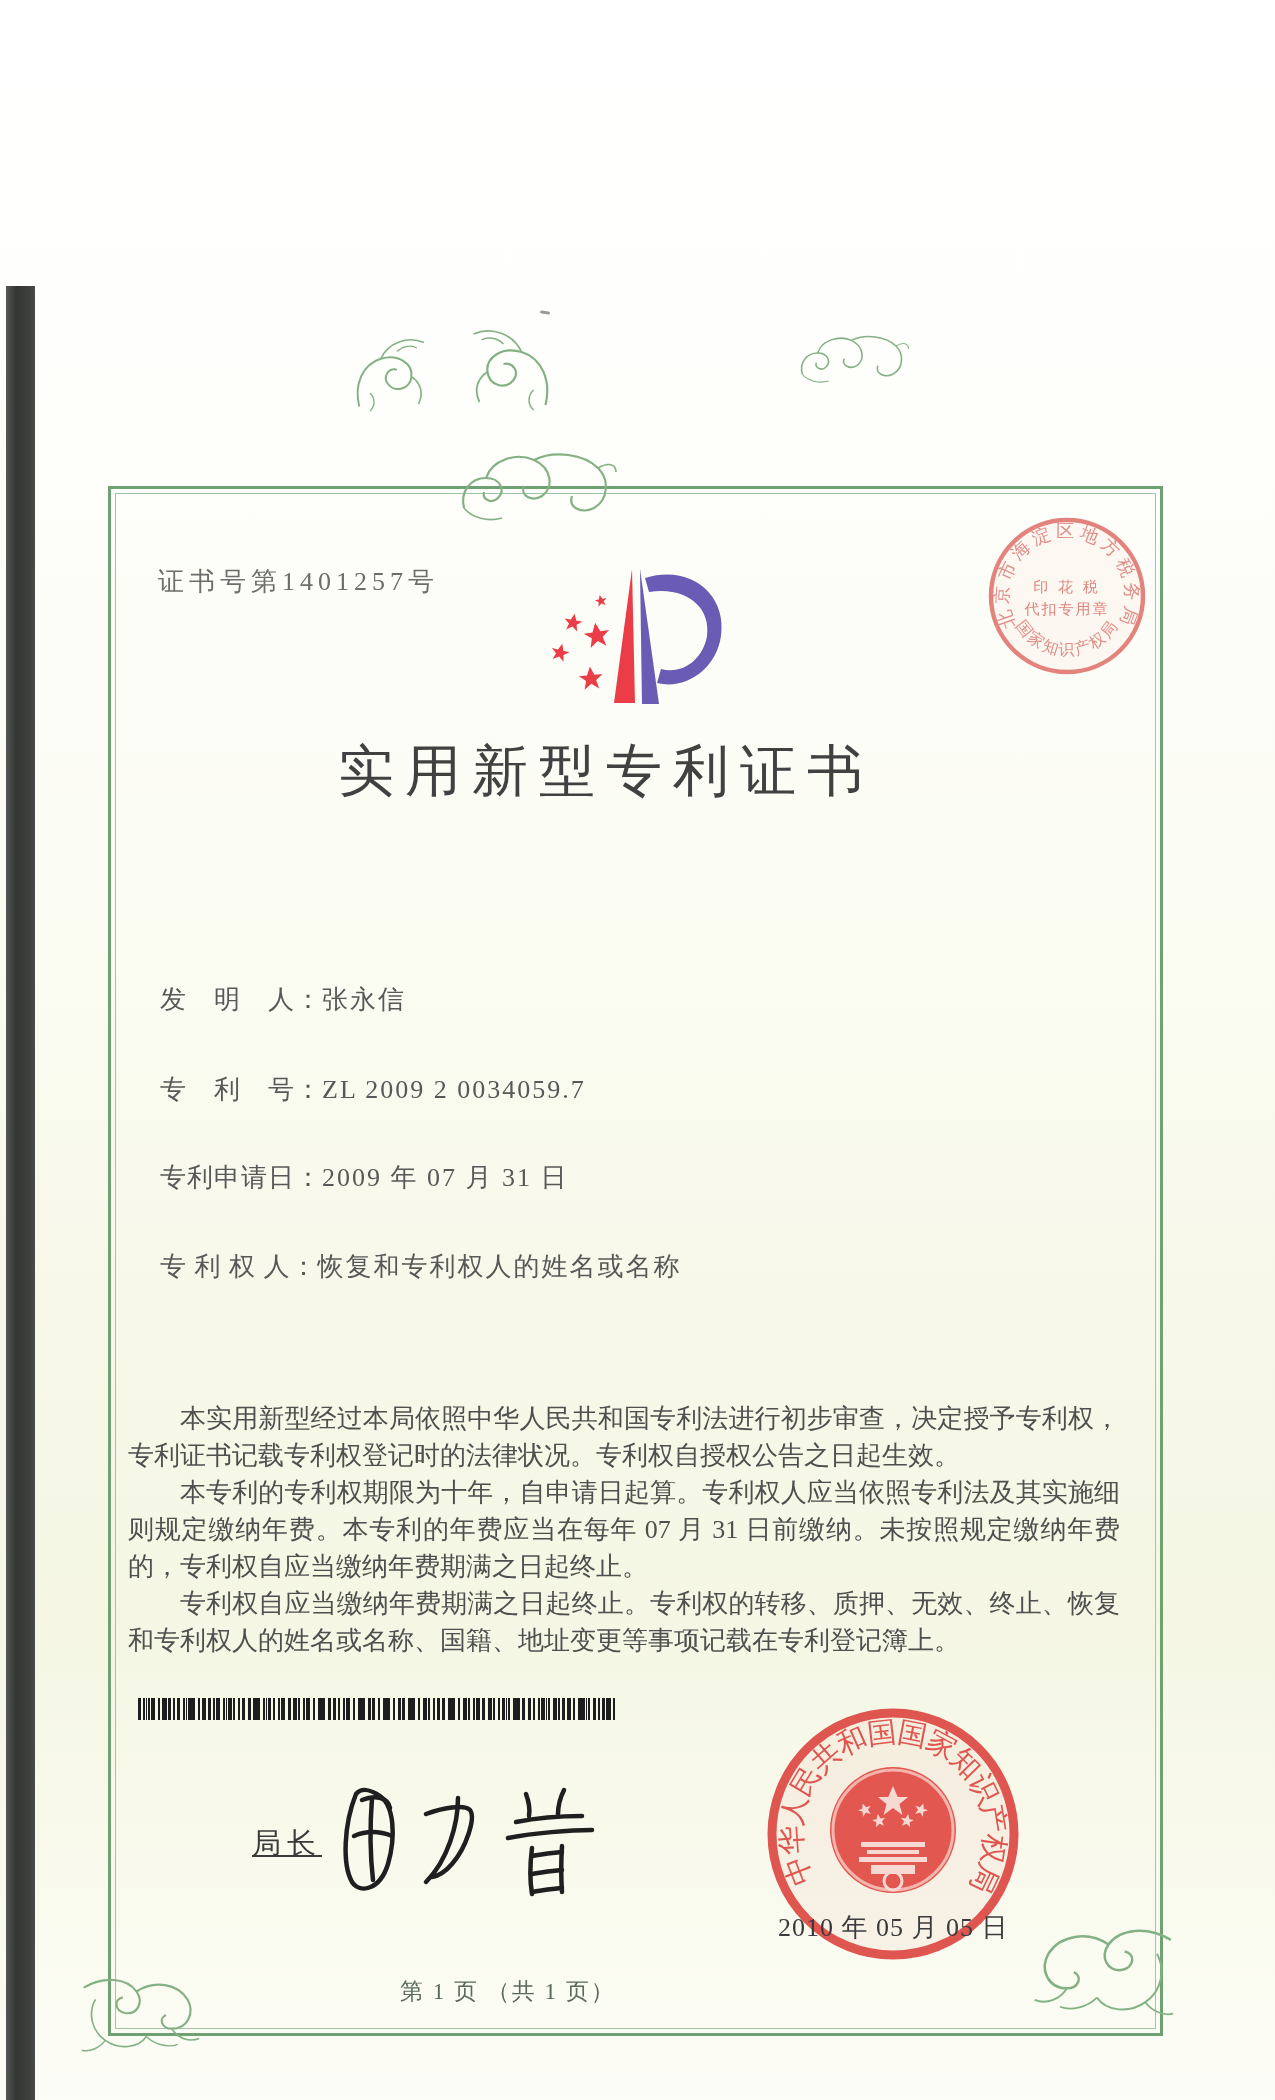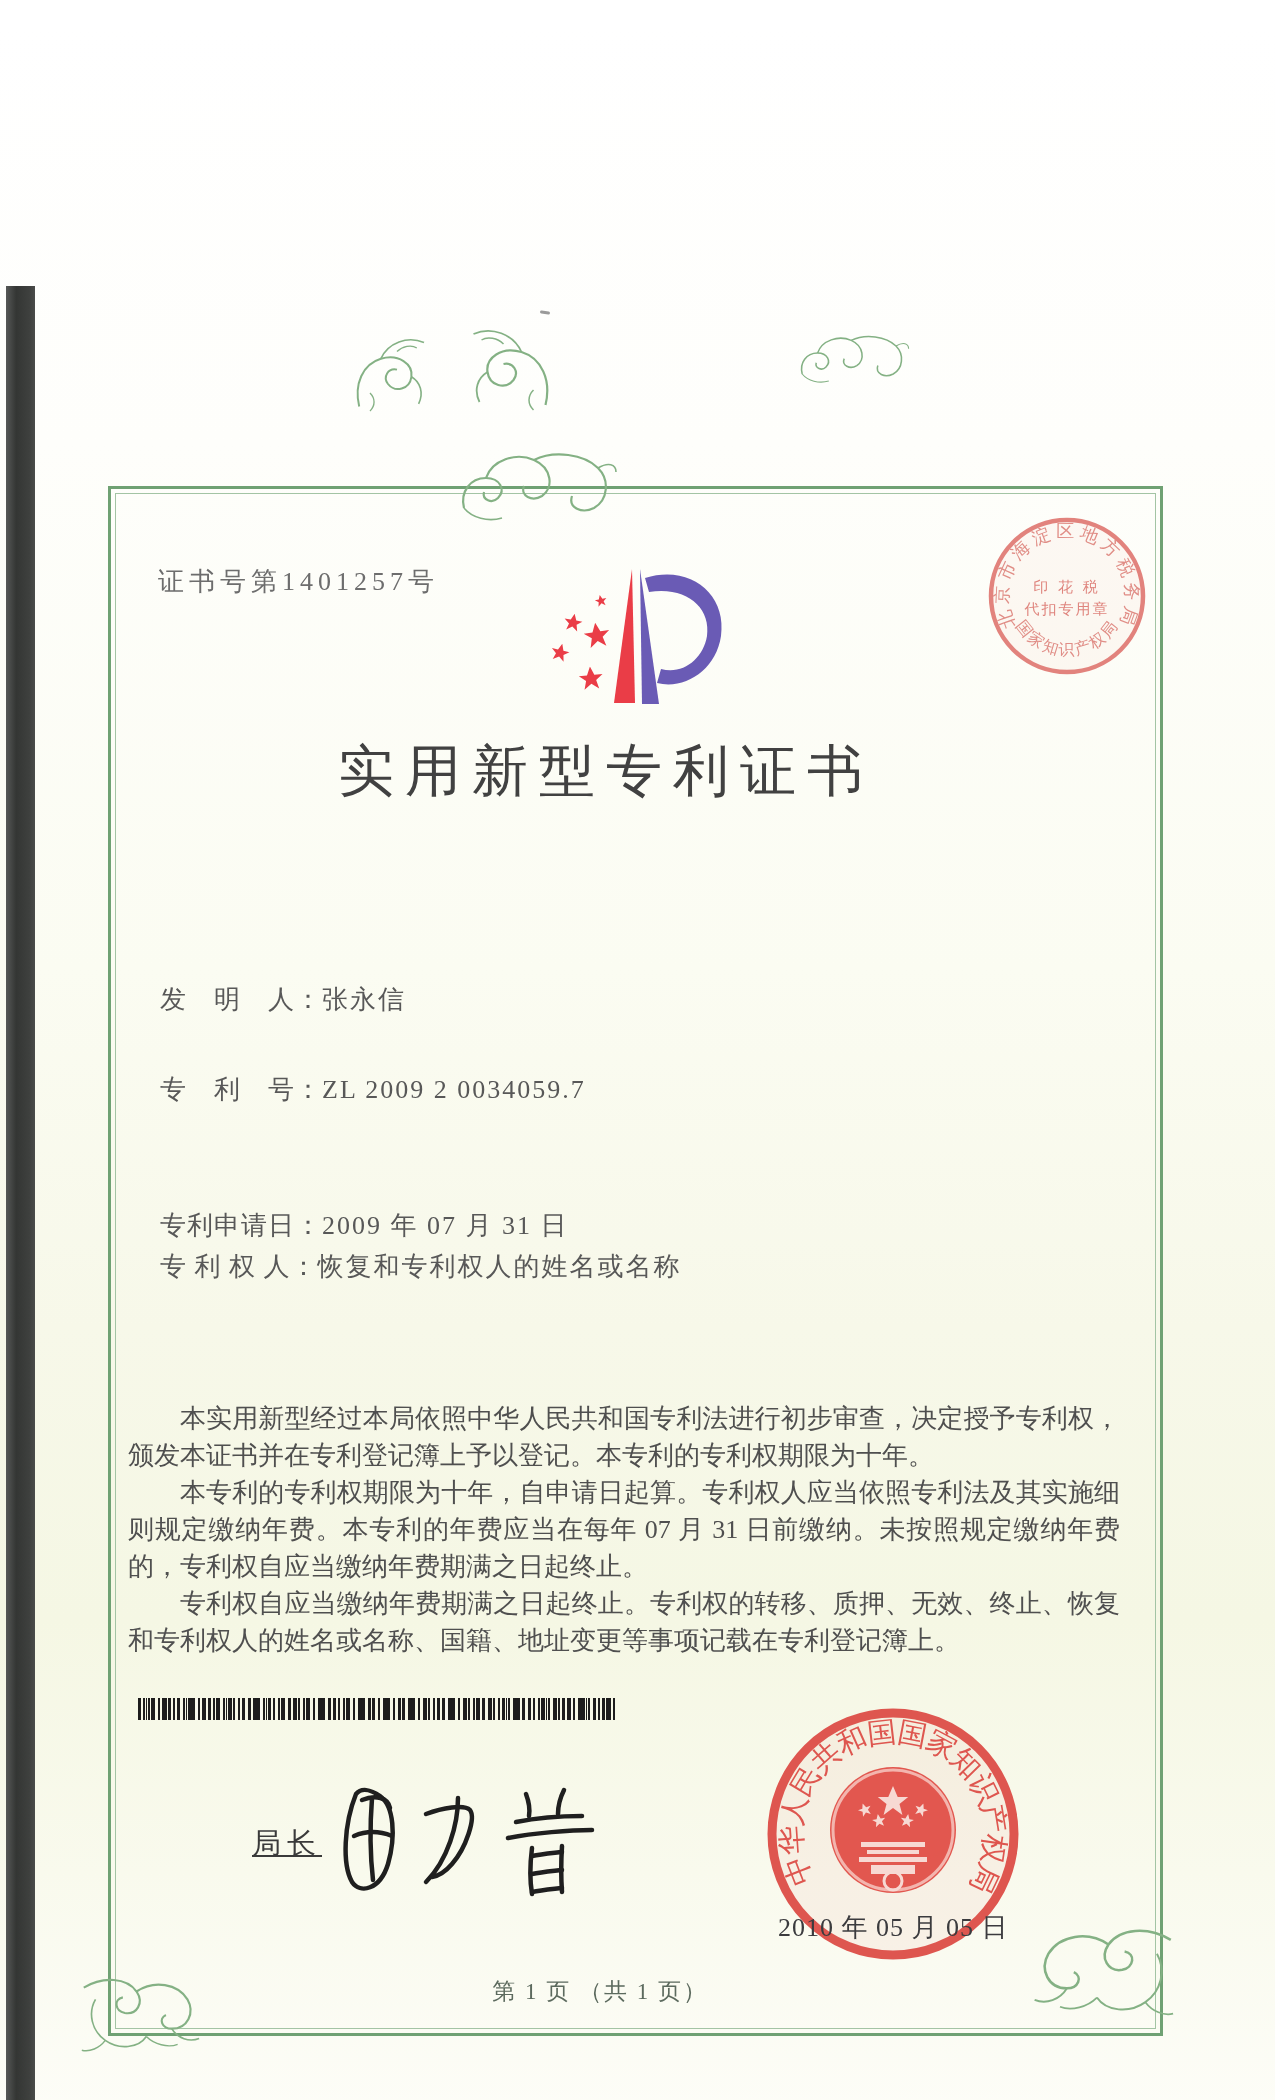--- a/index.html
+++ b/index.html
@@ -11,36 +11,36 @@
   .speck{position:absolute;left:540px;top:287px;width:10px;height:3px;background:#9a9a9a;transform:rotate(8deg);border-radius:2px;}
   .frame{position:absolute;left:108px;top:462px;width:1049px;height:1544px;border:3px solid #6fa173;}
   .frame-inner{position:absolute;inset:4px;border:1px solid #a3c4a4;}
   .ornament{position:absolute;color:#84b184;}
   .cert-no{position:absolute;left:158px;top:540px;font-size:26px;letter-spacing:5px;color:#6d6d6d;}
   .logo{position:absolute;left:545px;top:540px;width:195px;height:158px;}
   .title{position:absolute;left:338px;top:710px;font-size:56px;letter-spacing:11px;color:#414141;white-space:nowrap;}
   .field-row{position:absolute;left:160px;font-size:26px;color:#585858;white-space:nowrap;}
   .field-row .lbl{letter-spacing:1px;}
   .field-row .val{letter-spacing:2px;}
-  .row-0{top:866px}.row-1{top:958px}.row-2{top:1048px}.row-3{top:1184px}.row-4{top:1225px}.row-5{top:1313px}
+  .row-0{top:866px}.row-1{top:958px}.row-2{top:1048px}.row-3{top:1136px}.row-4{top:1225px}.row-5{top:1313px}
   .body-block{position:absolute;left:128px;top:1376px;width:992px;font-size:26px;line-height:37px;
               color:#4f4f4f;text-align:justify;}
   .body-block p{margin:0;text-indent:2em;}
   .barcode{position:absolute;left:138px;top:1674px;width:478px;height:22px;
            background-image:
              repeating-linear-gradient(90deg,#1d1d1d 0 2px,transparent 2px 5px),
              repeating-linear-gradient(90deg,#1d1d1d 0 1px,transparent 1px 8px),
              repeating-linear-gradient(90deg,#1d1d1d 0 3px,transparent 3px 13px),
              repeating-linear-gradient(90deg,transparent 0 58px,#f8f8f0 58px 62px);}
   .director{position:absolute;left:252px;top:1800px;font-size:29px;letter-spacing:6px;color:#3a3a3a;text-decoration:underline;}
   .signature{position:absolute;left:318px;top:1740px;width:300px;height:155px;}
   .tax-stamp{position:absolute;left:987px;top:492px;width:160px;height:160px;}
   .office-seal{position:absolute;left:763px;top:1680px;width:260px;height:260px;}
   .issue-date{position:absolute;left:778px;top:1886px;font-size:26px;letter-spacing:1px;color:#3b3b3e;z-index:3;white-space:nowrap;}
-  .footer{position:absolute;left:400px;top:1952px;width:400px;text-align:center;font-size:23px;letter-spacing:2px;color:#5c6a5e;}
+  .footer{position:absolute;left:400px;top:1952px;width:400px;text-align:left;font-size:23px;letter-spacing:2px;color:#5c6a5e;}
   svg text{font-family:"Liberation Serif","DejaVu Serif",serif;}
 </style>
 </head>
 <body>
 
 <div class="stage">
 
   <svg width="0" height="0" style="position:absolute" aria-hidden="true">
     <defs>
       <symbol id="star" viewBox="-10 -10 20 20">
@@ -120,21 +120,21 @@
   </svg>
 
   <div class="title">实用新型专利证书</div>
 
   <div class="field-row row-1"><span class="lbl">发　明　人：</span><span class="val">张永信</span></div>
   <div class="field-row row-2"><span class="lbl">专　利　号：</span><span class="val">ZL 2009 2 0034059.7</span></div>
   <div class="field-row row-3"><span class="lbl">专利申请日：</span><span class="val">2009 年 07 月 31 日</span></div>
   <div class="field-row row-4"><span class="lbl">专 利 权 人：</span><span class="val">恢复和专利权人的姓名或名称</span></div>
 
   <div class="body-block">
-    <p>本实用新型经过本局依照中华人民共和国专利法进行初步审查，决定授予专利权，颁发本证书并在专利登记簿上予以登记。本专利的专利权期限为十年。</p>
+    <p>本实用新型经过本局依照中华人民共和国专利法进行初步审查，决定授予专利权，专利证书记载专利权登记时的法律状况。专利权自授权公告之日起生效。</p>
     <p>本专利的专利权期限为十年，自申请日起算。专利权人应当依照专利法及其实施细则规定缴纳年费。本专利的年费应当在每年 07 月 31 日前缴纳。未按照规定缴纳年费的，专利权自应当缴纳年费期满之日起终止。</p>
     <p>专利权自应当缴纳年费期满之日起终止。专利权的转移、质押、无效、终止、恢复和专利权人的姓名或名称、国籍、地址变更等事项记载在专利登记簿上。</p>
   </div>
 
   <div class="barcode"></div>
 
   <div class="director">局长</div>
   <svg class="signature" viewBox="0 0 300 155" aria-label="田力普">
     <g fill="none" stroke="#1f1f1f" stroke-width="4.5" stroke-linecap="round">
       <path d="M38,30 C26,60 24,100 34,118 C42,130 62,126 70,100 C78,72 76,42 62,32 C52,25 43,24 38,30"></path>

